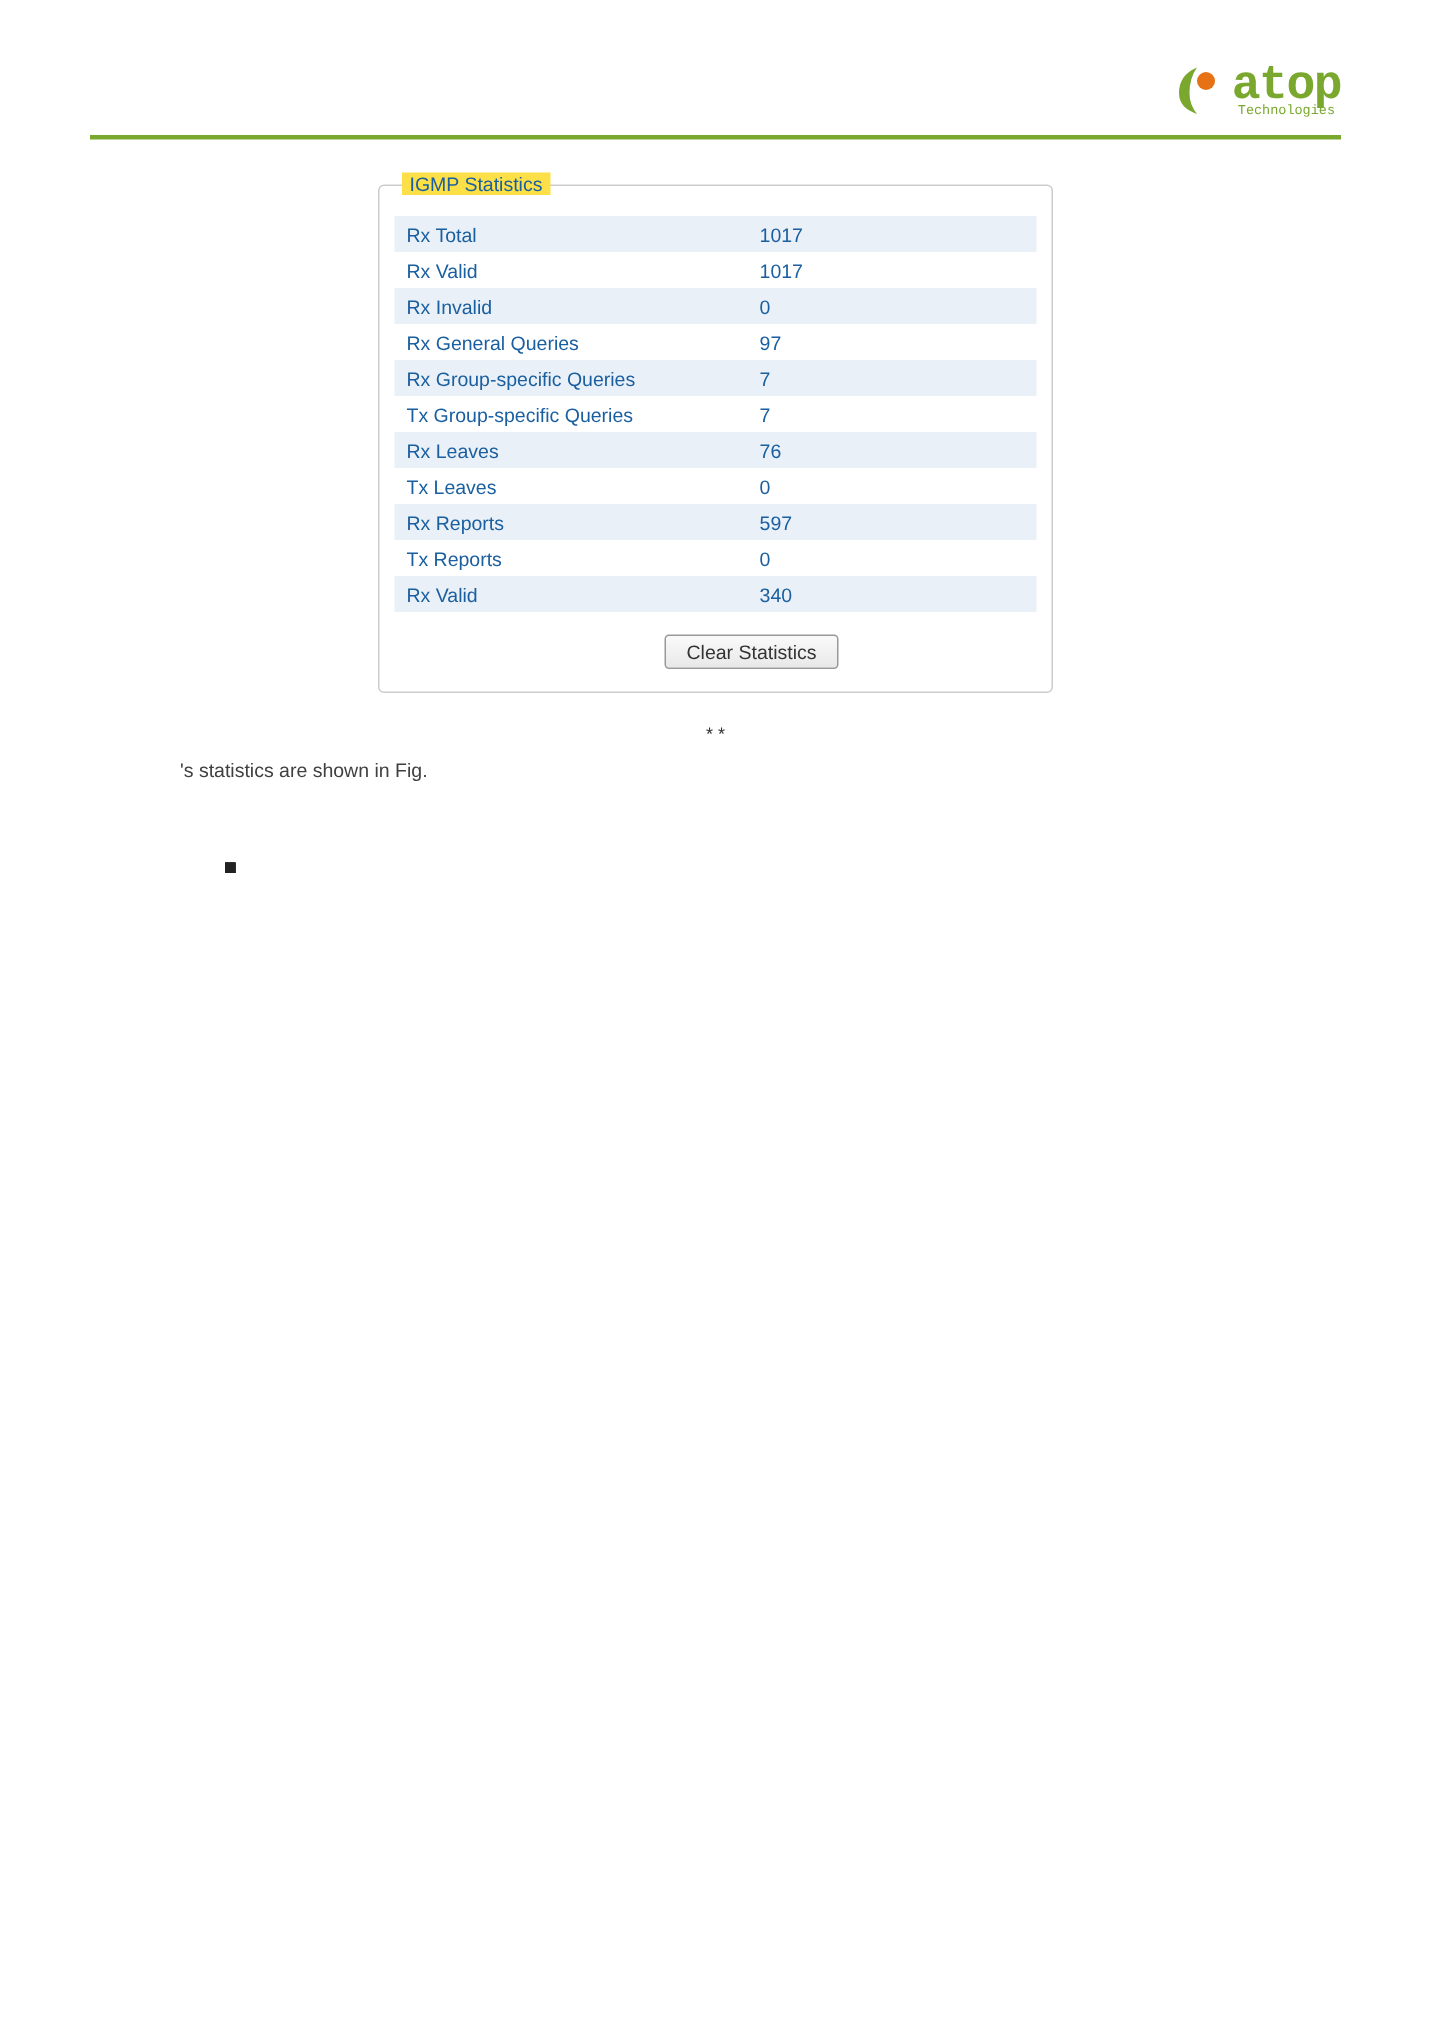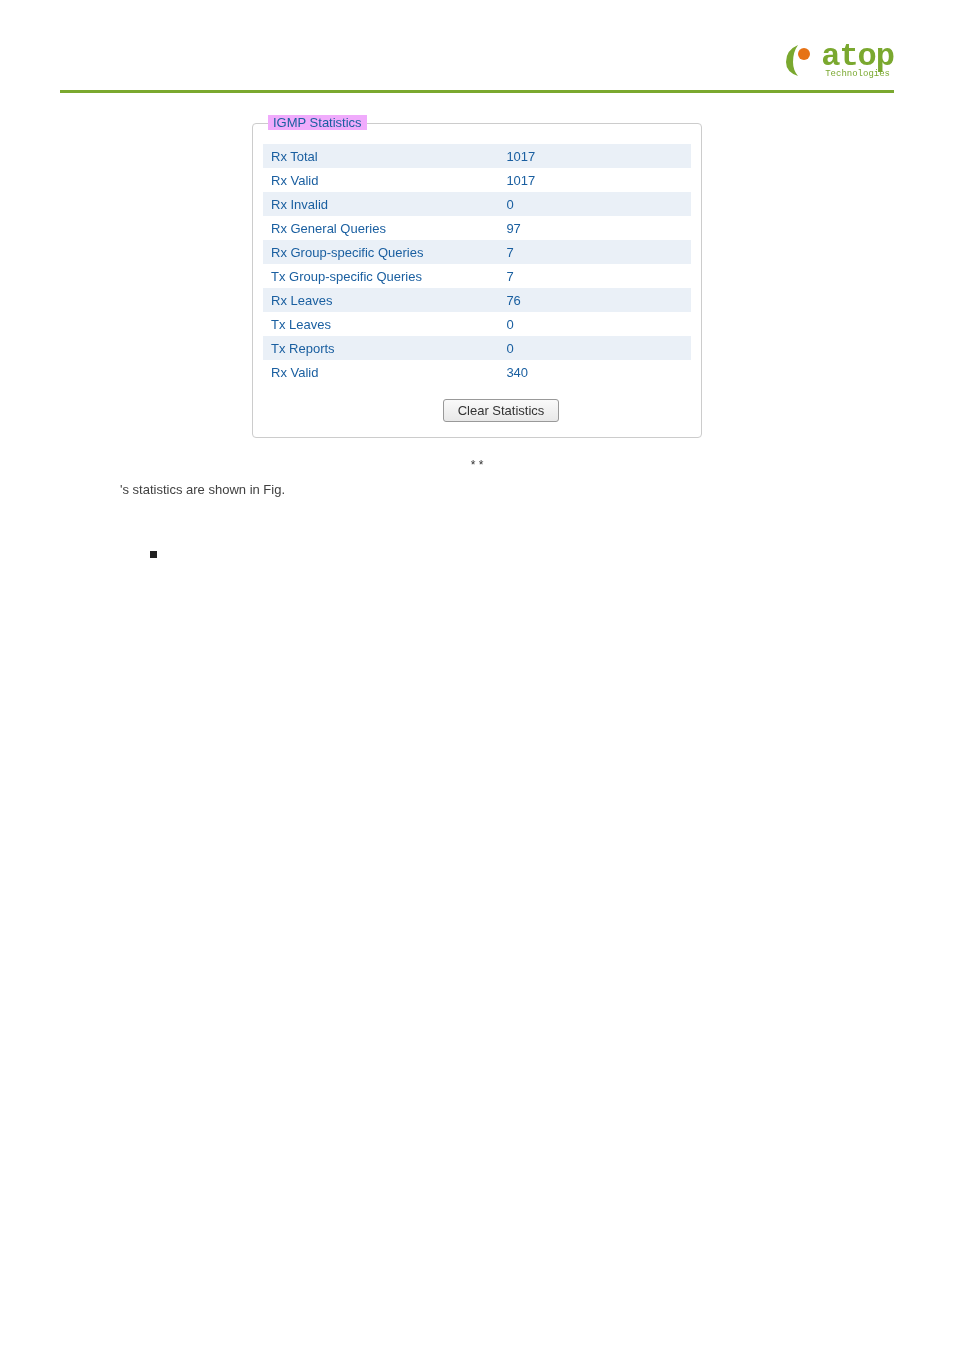--- a/index.html
+++ b/index.html
@@ -61,21 +61,21 @@
       margin: 0 auto 20px;
       width: 450px;
       border: 1px solid #ccc;
       border-radius: 4px;
       padding: 0 10px 15px;
       position: relative;
     }
     .panel-legend {
       color: #1a5fa0;
       font-size: 13px;
-      background: #f0abfc;
+      background: #fde047;
       padding: 0 5px;
       position: relative;
       top: -9px;
       left: 5px;
       display: inline-block;
     }
     .stats-table {
       width: 100%;
       border-collapse: collapse;
       margin-top: 5px;
@@ -193,20 +193,24 @@
           </tr>
           <tr>
             <td>Rx Leaves</td>
             <td>76</td>
           </tr>
           <tr>
             <td>Tx Leaves</td>
             <td>0</td>
           </tr>
           <tr>
+            <td>Rx Reports</td>
+            <td>597</td>
+          </tr>
+          <tr>
             <td>Tx Reports</td>
             <td>0</td>
           </tr>
           <tr>
             <td>Rx Valid</td>
             <td>340</td>
           </tr>
         </tbody>
     </table>
     <div class="btn-container">

